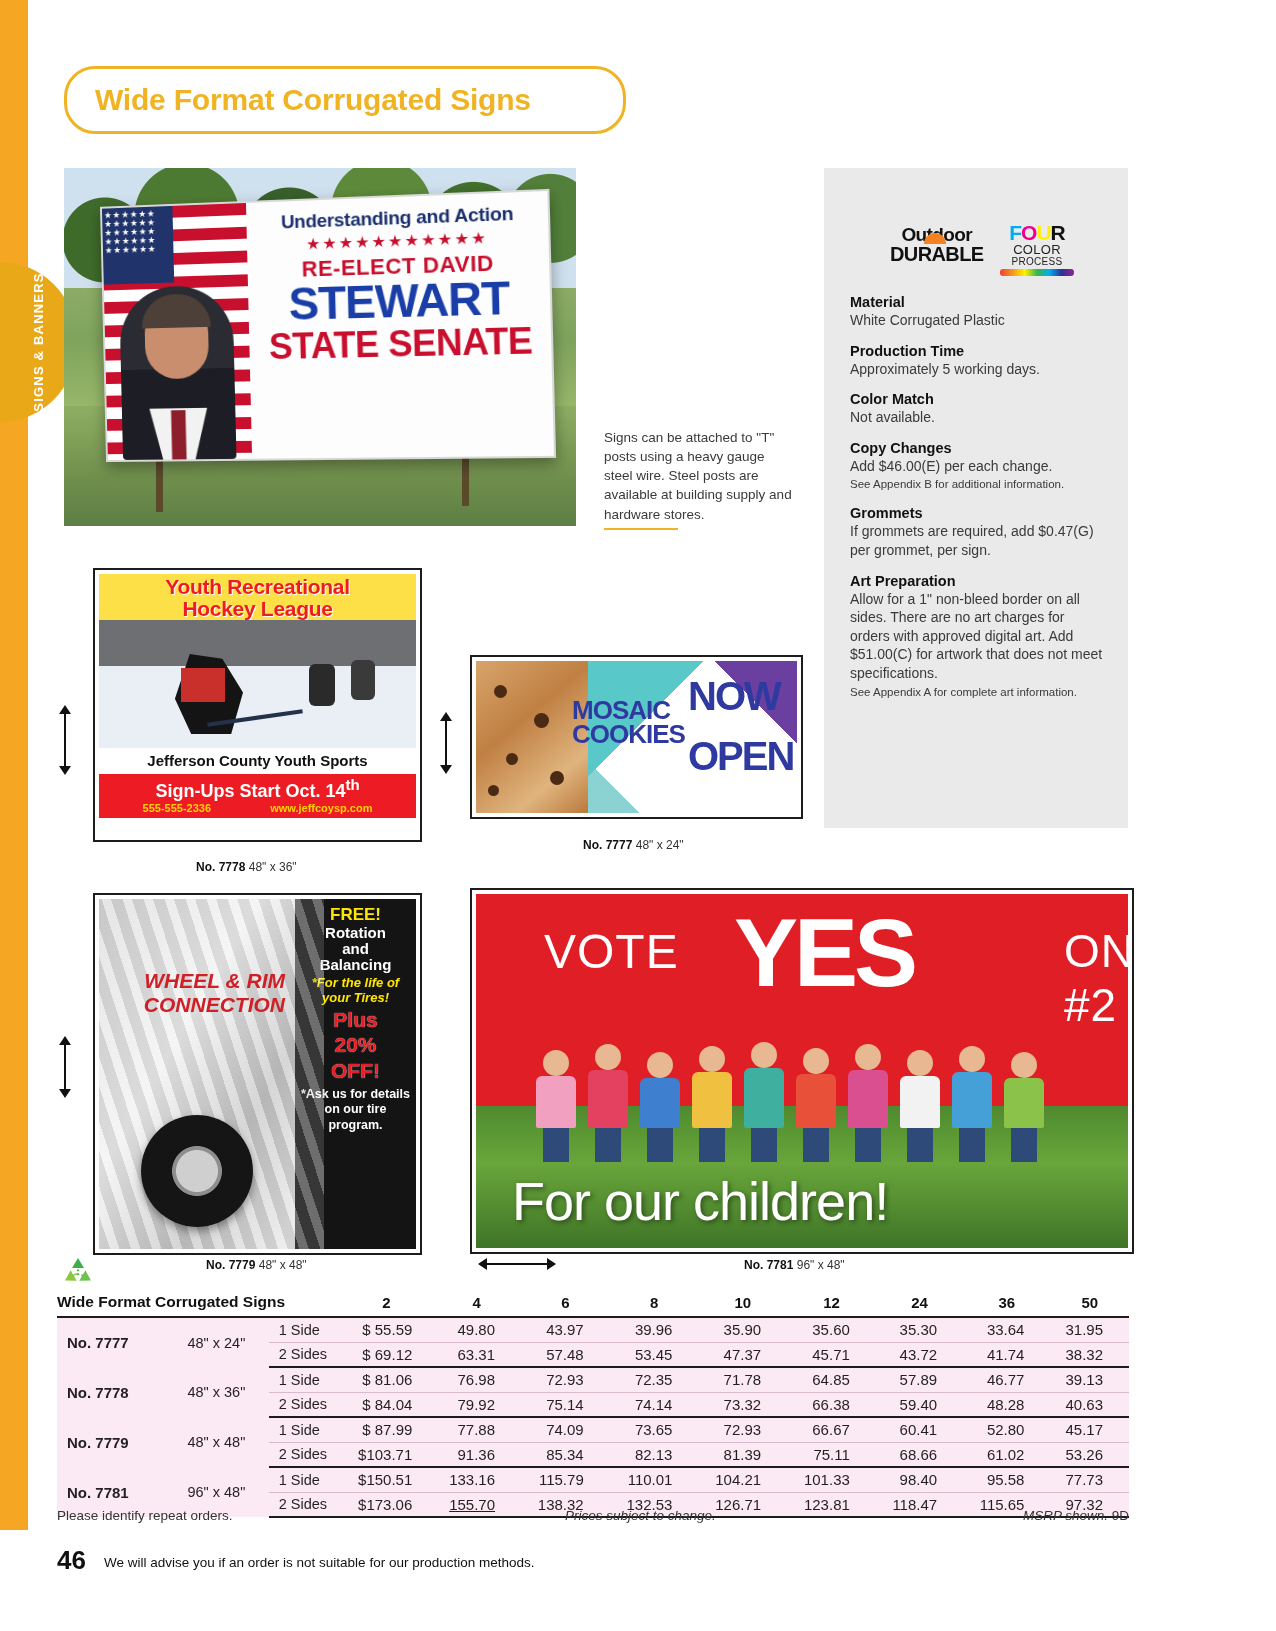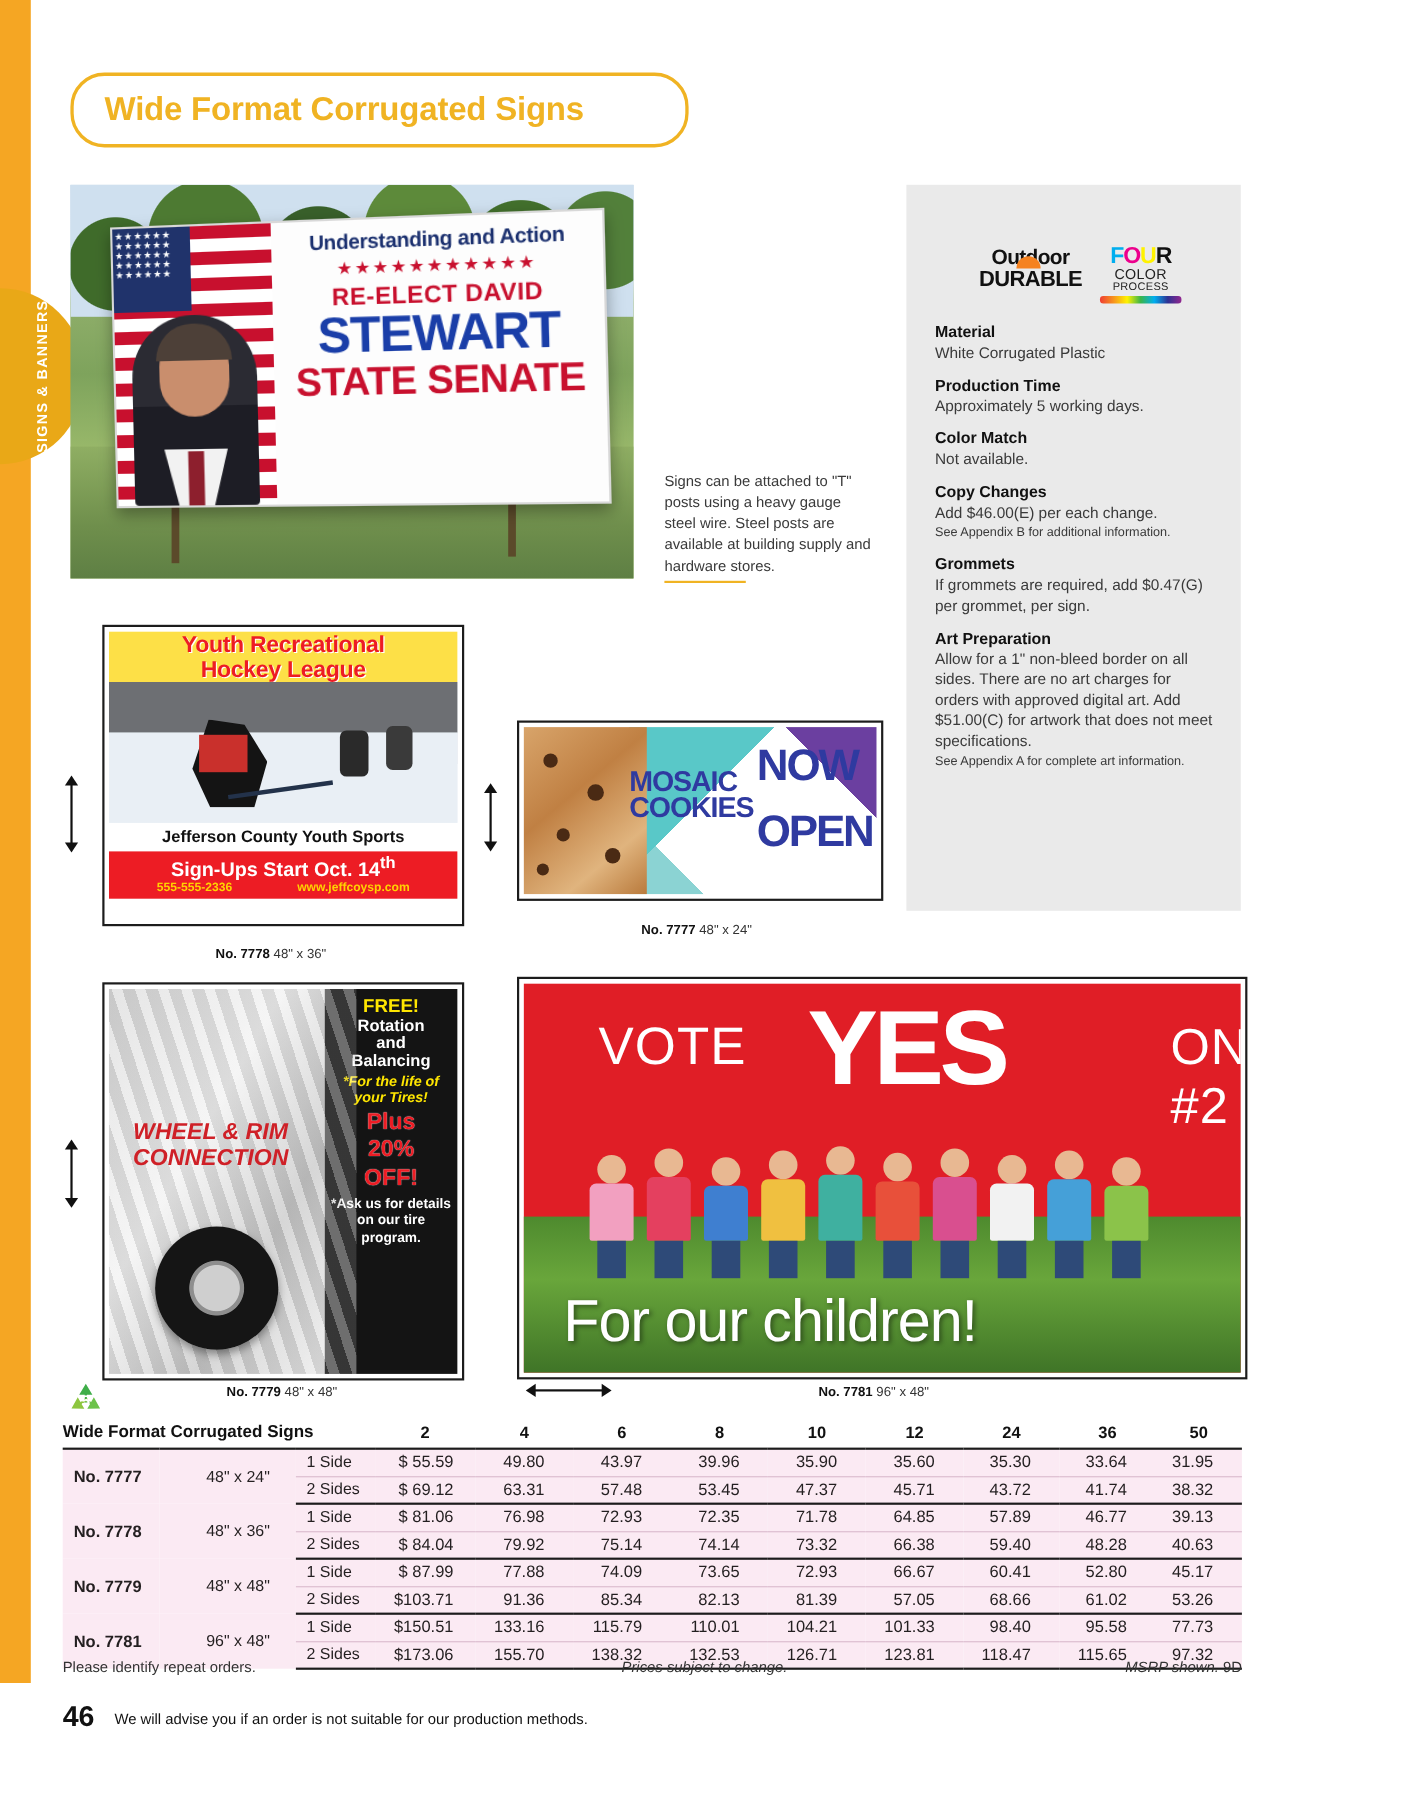--- a/index.html
+++ b/index.html
@@ -215,21 +215,21 @@
   .wr-wrap{position:absolute;inset:0;display:flex;}
   .wr-left{
     width:196px;position:relative;
     background:linear-gradient(120deg,#d5d5d5,#efefef 40%,#bdbdbd 70%,#e6e6e6);
   }
   .wr-left .tread{
     position:absolute;left:-10px;top:0;width:120%;height:100%;
     background:repeating-linear-gradient(72deg,rgba(255,255,255,.55) 0 9px,rgba(160,160,160,.35) 9px 20px);
     opacity:.7;
   }
-  .wr-title{position:absolute;left:22px;top:70px;width:176px;text-align:left;color:#cf2027;font-style:italic;font-weight:bold;font-size:21px;line-height:1.12;margin-top:48px;}
+  .wr-title{position:absolute;left:10px;top:70px;width:176px;text-align:right;color:#cf2027;font-style:italic;font-weight:bold;font-size:21px;line-height:1.12;}
   .wr-tire{
     position:absolute;left:42px;bottom:22px;width:112px;height:112px;border-radius:50%;
     background:radial-gradient(circle at 50% 50%,#cfcfcf 0 26%,#8e8e8e 27% 31%,#151515 32% 100%);
     box-shadow:0 4px 8px rgba(0,0,0,.4);
   }
   .wr-right{flex:1;background:#141414;color:#fff;text-align:center;padding:6px 4px;box-sizing:border-box;}
   .wr-free{color:#ffe600;font-size:17px;font-weight:bold;}
   .wr-rot{color:#fff;font-size:15px;font-weight:bold;line-height:1.05;}
   .wr-for{color:#ffe600;font-size:13px;font-weight:bold;font-style:italic;line-height:1.1;margin-top:4px;}
   .wr-plus{color:#ed1c24;font-size:21px;font-weight:bold;line-height:1.02;text-shadow:0 0 1px #fff;margin-top:4px;}
@@ -648,21 +648,21 @@
             <td class="price">52.80</td>
             <td class="price">45.17</td>
           </tr>
           <tr class="grp-end">
             <td class="side" style="border-bottom: 2px solid rgb(28, 28, 28);">2 Sides</td>
             <td class="price first" style="border-bottom: 2px solid rgb(28, 28, 28);">$103.71</td>
             <td class="price" style="border-bottom: 2px solid rgb(28, 28, 28);">91.36</td>
             <td class="price" style="border-bottom: 2px solid rgb(28, 28, 28);">85.34</td>
             <td class="price" style="border-bottom: 2px solid rgb(28, 28, 28);">82.13</td>
             <td class="price" style="border-bottom: 2px solid rgb(28, 28, 28);">81.39</td>
-            <td class="price" style="border-bottom: 2px solid rgb(28, 28, 28);">57.05</td>
+            <td class="price" style="border-bottom: 2px solid rgb(28, 28, 28);">75.11</td>
             <td class="price" style="border-bottom: 2px solid rgb(28, 28, 28);">68.66</td>
             <td class="price" style="border-bottom: 2px solid rgb(28, 28, 28);">61.02</td>
             <td class="price" style="border-bottom: 2px solid rgb(28, 28, 28);">53.26</td>
           </tr>
           <tr>
             <td class="num" rowspan="2">No. 7781</td>
             <td class="size" rowspan="2">96" x 48"</td>
             <td class="side">1 Side</td>
             <td class="price first">$150.51</td>
             <td class="price">133.16</td>
@@ -670,21 +670,21 @@
             <td class="price">110.01</td>
             <td class="price">104.21</td>
             <td class="price">101.33</td>
             <td class="price">98.40</td>
             <td class="price">95.58</td>
             <td class="price">77.73</td>
           </tr>
           <tr class="grp-end">
             <td class="side" style="border-bottom: 2px solid rgb(28, 28, 28);">2 Sides</td>
             <td class="price first" style="border-bottom: 2px solid rgb(28, 28, 28);">$173.06</td>
-            <td class="price" style="border-bottom: 2px solid rgb(28, 28, 28);">155.70</td>
+            <td class="price" style="border-bottom: 2px solid rgb(28, 28, 28); text-decoration: underline;">155.70</td>
             <td class="price" style="border-bottom: 2px solid rgb(28, 28, 28);">138.32</td>
             <td class="price" style="border-bottom: 2px solid rgb(28, 28, 28);">132.53</td>
             <td class="price" style="border-bottom: 2px solid rgb(28, 28, 28);">126.71</td>
             <td class="price" style="border-bottom: 2px solid rgb(28, 28, 28);">123.81</td>
             <td class="price" style="border-bottom: 2px solid rgb(28, 28, 28);">118.47</td>
             <td class="price" style="border-bottom: 2px solid rgb(28, 28, 28);">115.65</td>
             <td class="price" style="border-bottom: 2px solid rgb(28, 28, 28);">97.32</td>
           </tr>
         </tbody>
     </table>

